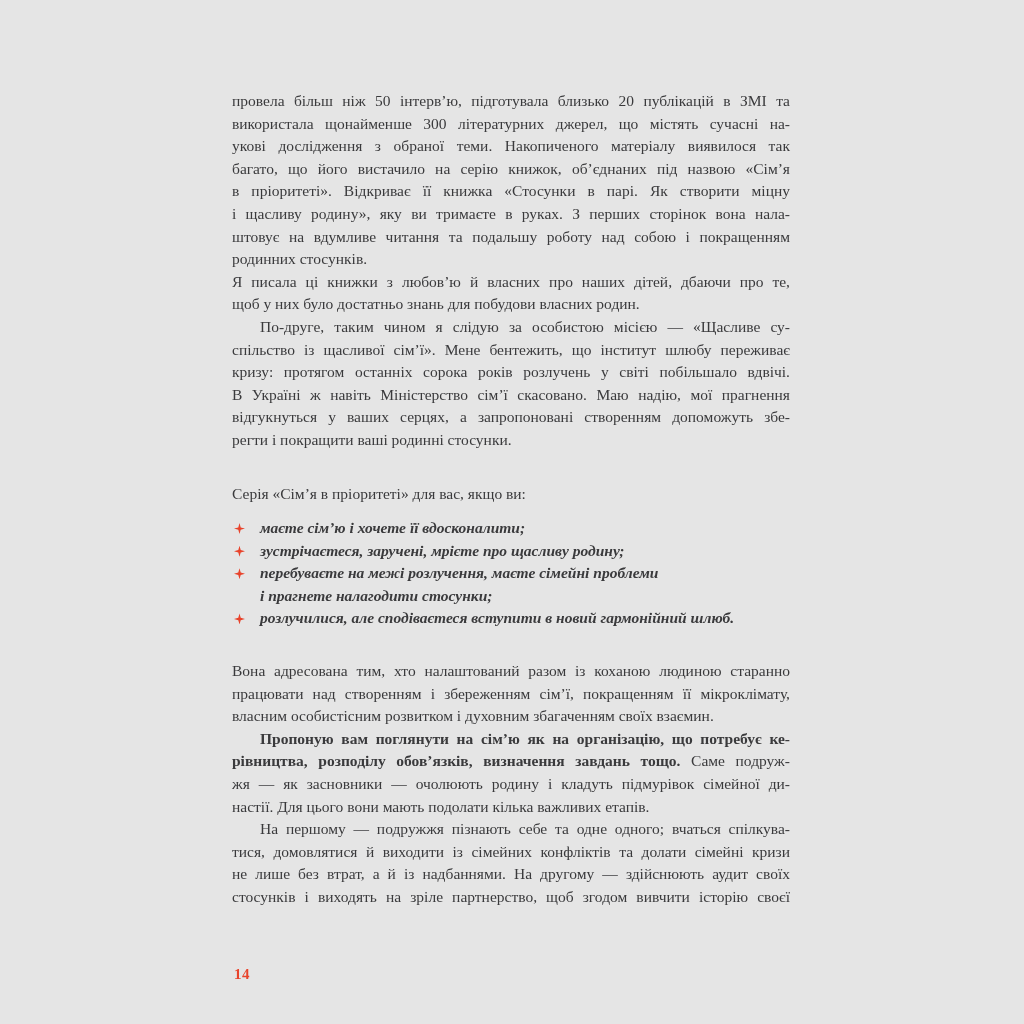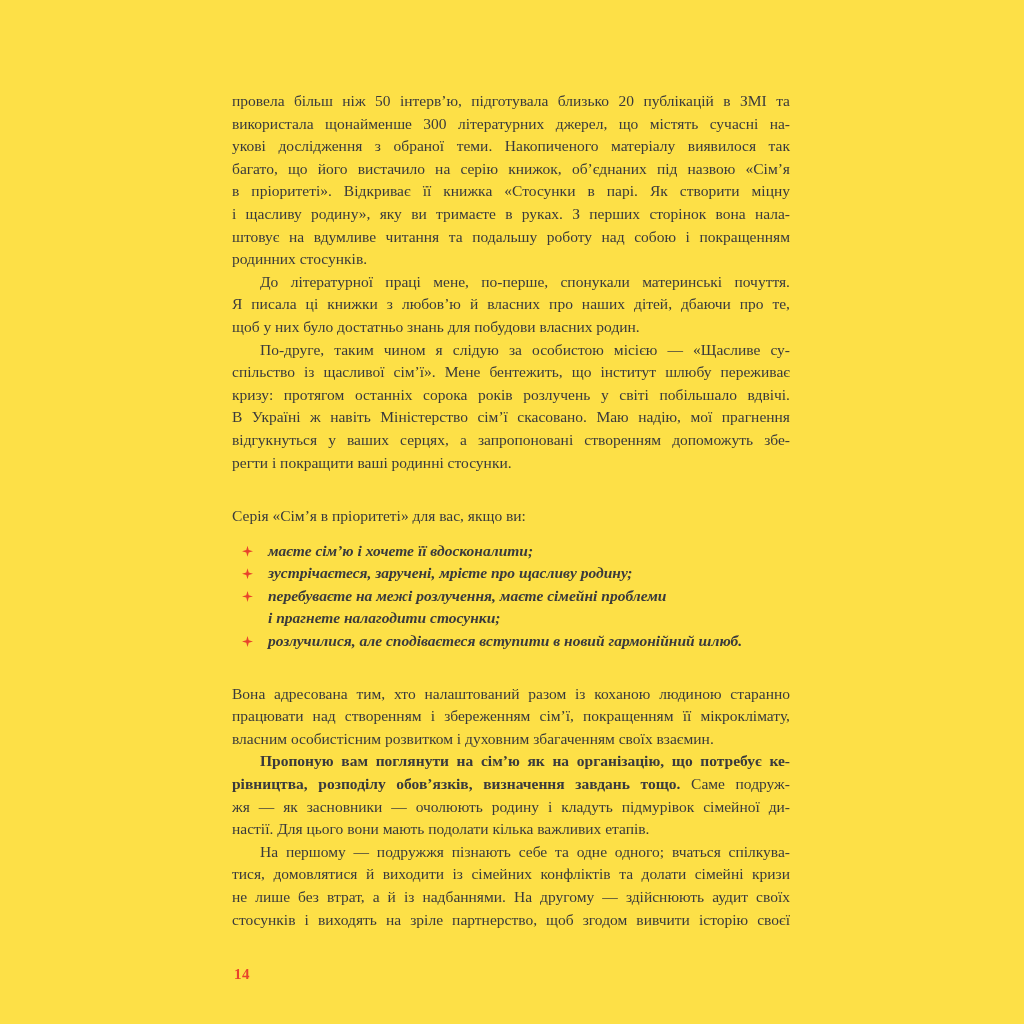--- a/index.html
+++ b/index.html
@@ -4,42 +4,42 @@
 <style>
   html, body {
     margin: 0;
     padding: 0;
     background: #ffffff;
   }
   .page {
     position: relative;
     width: 1024px;
     height: 1024px;
-    background: #fde047;
+    background: #e5e5e5;
     font-family: "Liberation Serif", "DejaVu Serif", serif;
     color: #3a3a3c;
     overflow: hidden;
   }
   .text-column {
     position: absolute;
     left: 232px;
     top: 90px;
     width: 558px;
     font-size: 15.5px;
     line-height: 22.6px;
   }
   .para { margin: 0; }
   .line { text-align: left; }
   .line.j {
     text-align: justify;
     text-align-last: justify;
   }
   .line.indent { text-indent: 28px; }
   .b { font-weight: bold; }
-  .bullet-list { margin: 8px; }
+  .bullet-list { margin: 0; }
   .list-item {
     display: flex;
     align-items: flex-start;
   }
   .list-item .bullet {
     flex: 0 0 28px;
     padding-top: 6px;
   }
   .star {
     display: block;
@@ -73,21 +73,20 @@
         <div class="line j"><span>провела більш ніж 50 інтерв’ю, підготувала близько 20 публікацій в ЗМІ та</span></div>
         <div class="line j"><span>використала щонайменше 300 літературних джерел, що містять сучасні на-</span></div>
         <div class="line j"><span>укові дослідження з обраної теми. Накопиченого матеріалу виявилося так</span></div>
         <div class="line j"><span>багато, що його вистачило на серію книжок, об’єднаних під назвою «Сім’я</span></div>
         <div class="line j"><span>в пріоритеті». Відкриває її книжка «Стосунки в парі. Як створити міцну</span></div>
         <div class="line j"><span>і щасливу родину», яку ви тримаєте в руках. З перших сторінок вона нала-</span></div>
         <div class="line j"><span>штовує на вдумливе читання та подальшу роботу над собою і покращенням</span></div>
         <div class="line"><span>родинних стосунків.</span></div>
       </div>
       <div class="para">
-        <div class="line j indent"><span>До літературної праці мене, по-перше, спонукали материнські почуття.</span></div>
         <div class="line j"><span>Я писала ці книжки з любов’ю й власних про наших дітей, дбаючи про те,</span></div>
         <div class="line"><span>щоб у них було достатньо знань для побудови власних родин.</span></div>
       </div>
       <div class="para">
         <div class="line j indent"><span>По-друге, таким чином я слідую за особистою місією — «Щасливе су-</span></div>
         <div class="line j"><span>спільство із щасливої сім’ї». Мене бентежить, що інститут шлюбу переживає</span></div>
         <div class="line j"><span>кризу: протягом останніх сорока років розлучень у світі побільшало вдвічі.</span></div>
         <div class="line j"><span>В Україні ж навіть Міністерство сім’ї скасовано. Маю надію, мої прагнення</span></div>
         <div class="line j"><span>відгукнуться у ваших серцях, а запропоновані створенням допоможуть збе-</span></div>
         <div class="line"><span>регти і покращити ваші родинні стосунки.</span></div>

